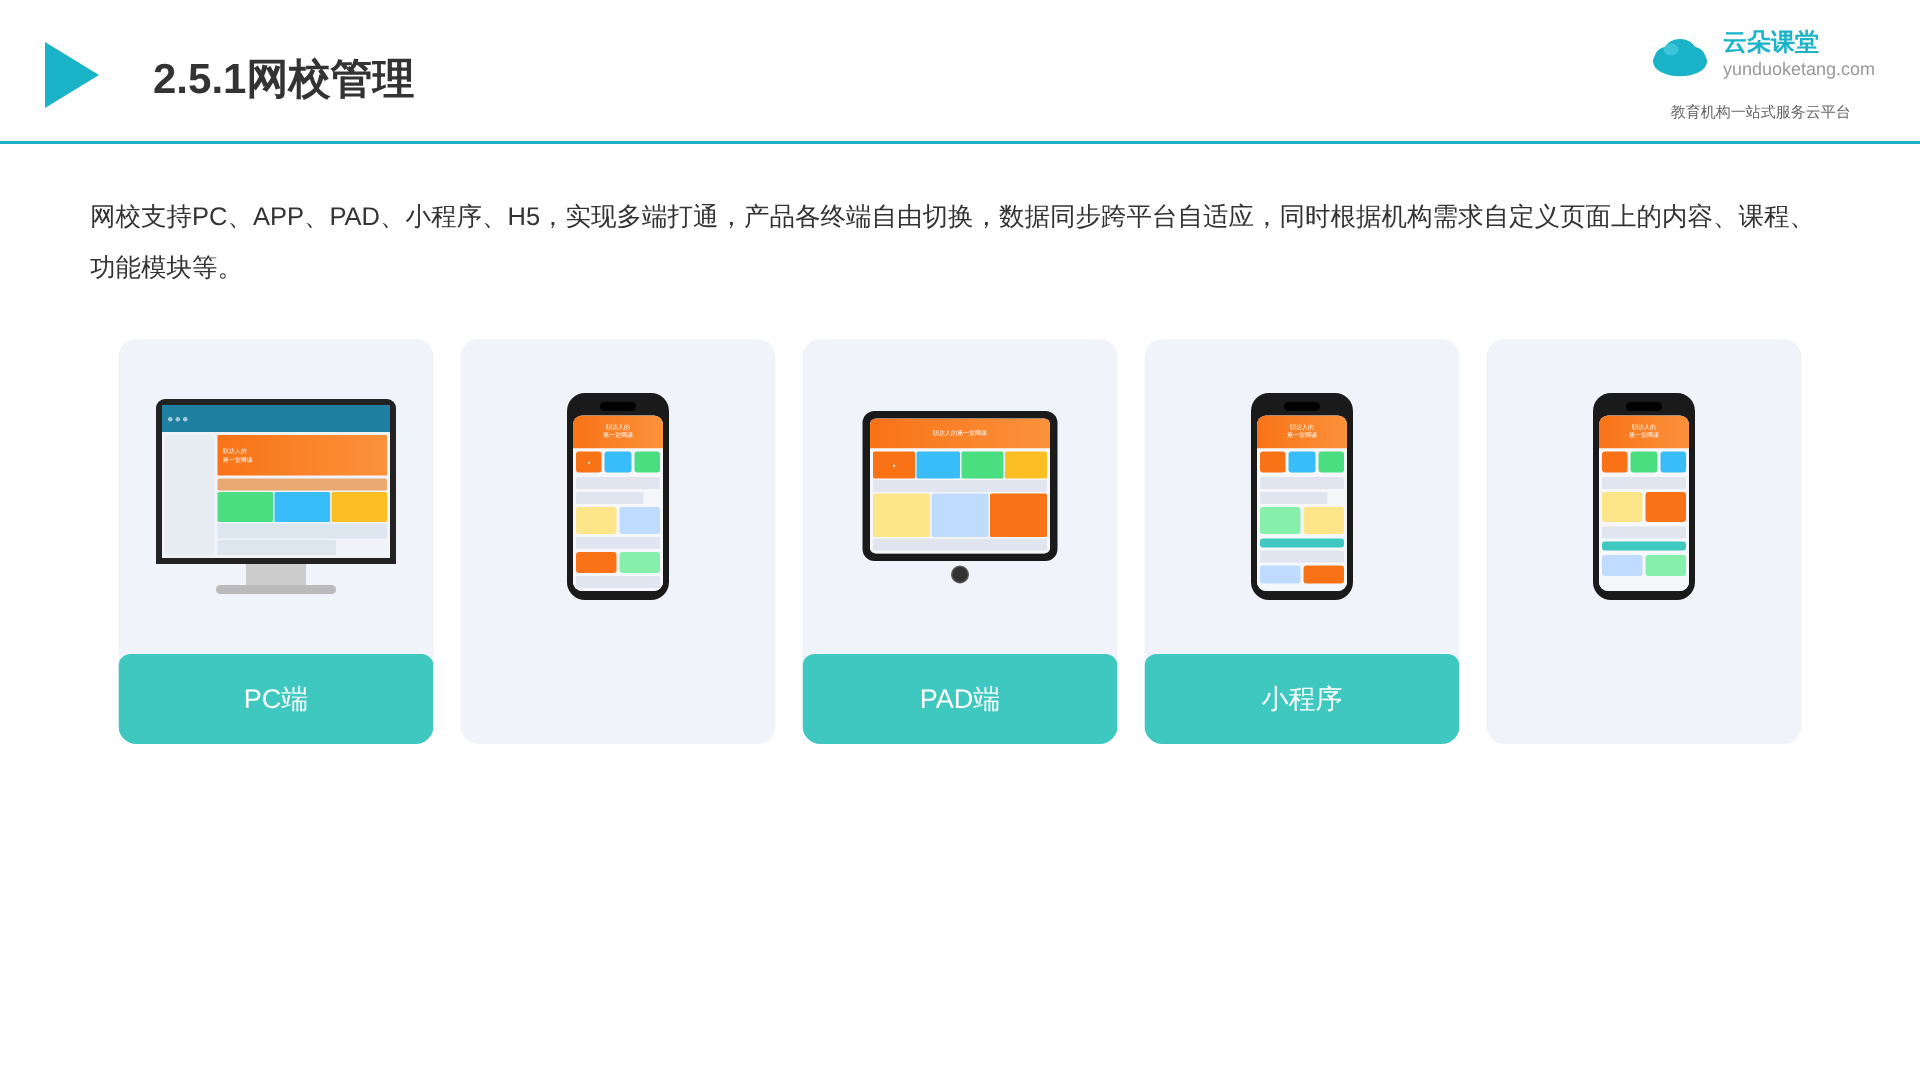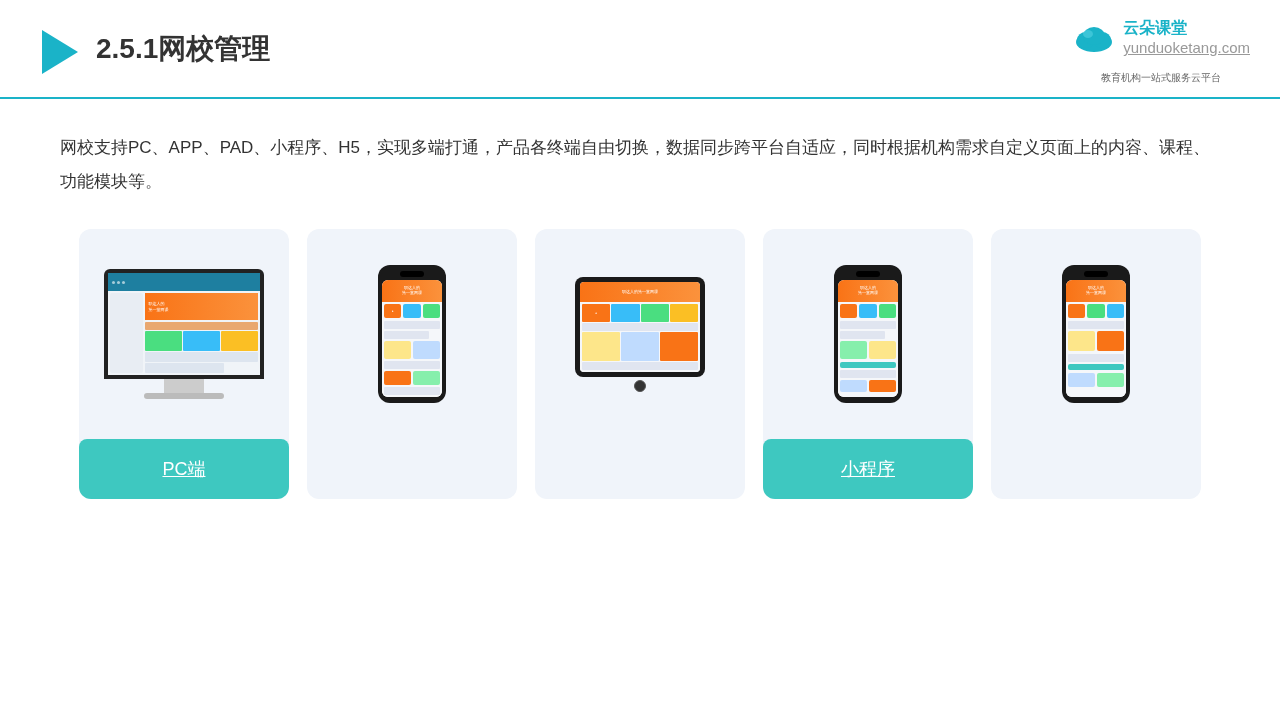--- a/index.html
+++ b/index.html
@@ -15,23 +15,22 @@
     
     .header {
       display: flex;
       align-items: center;
       justify-content: space-between;
       padding: 18px 30px 12px 30px;
       border-bottom: 2px solid #1ab3c8;
     }
     .header-left {
       display: flex;
-      align-items: flex-start;
-      gap: 18px;
-      margin-left: 12px;
+      align-items: flex-end;
+      gap: 36px;
     }
     .play-icon {
       width: 0;
       height: 0;
       border-top: 22px solid transparent;
       border-bottom: 22px solid transparent;
       border-left: 36px solid #1ab3c8;
     }
     .header-title {
       font-size: 28px;
@@ -48,23 +47,22 @@
       color: #1ab3c8;
       font-weight: bold;
     }
     .logo-sub {
       font-size: 10px;
       color: #666;
       margin-top: 15px;
       white-space: nowrap;
     }
     .logo-url {
-      font-size: 15px;
+      font-size: 12px;
       color: #999;
-      text-decoration: underline;
     }
 
     
     .description {
       padding: 32px 60px 20px 60px;
       font-size: 17px;
       line-height: 2;
       color: #333;
     }
 
@@ -294,21 +292,20 @@
     .card-label {
       width: 100%;
       background: #3ec8c0;
       color: white;
       text-align: center;
       font-size: 18px;
       font-weight: 500;
       padding: 18px 0;
       margin-top: 10px;
       border-radius: 8px;
-      text-decoration: underline;
     }
 
     
     .logo-wrap {
       display: flex;
       align-items: center;
       gap: 7px;
     }
   </style>
 </head>
@@ -443,20 +440,21 @@
                 <div style="flex:1;background:#bfdbfe;border-radius:1px;"></div>
                 <div style="flex:1;background:#f97316;border-radius:1px;"></div>
               </div>
               <div class="pad-row"></div>
             </div>
           </div>
         </div>
         <div class="pad-home-btn"></div>
       </div>
     </div>
+    <div class="card-label">PAD端</div>
   </div>
 
   <div class="card">
     <div class="card-image-area">
       <div class="phone-mockup">
         <div class="phone-outer">
           <div class="phone-notch"></div>
           <div class="phone-screen">
             <div class="phone-header-bar">
               <div class="phone-header-text">职达人的<br>第一堂网课</div>

